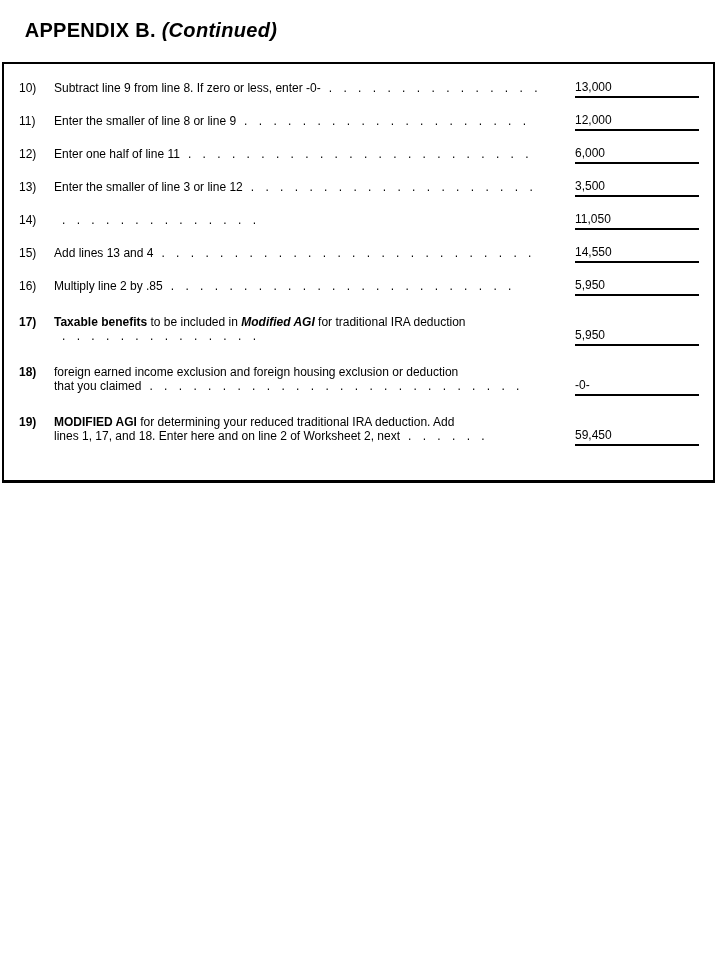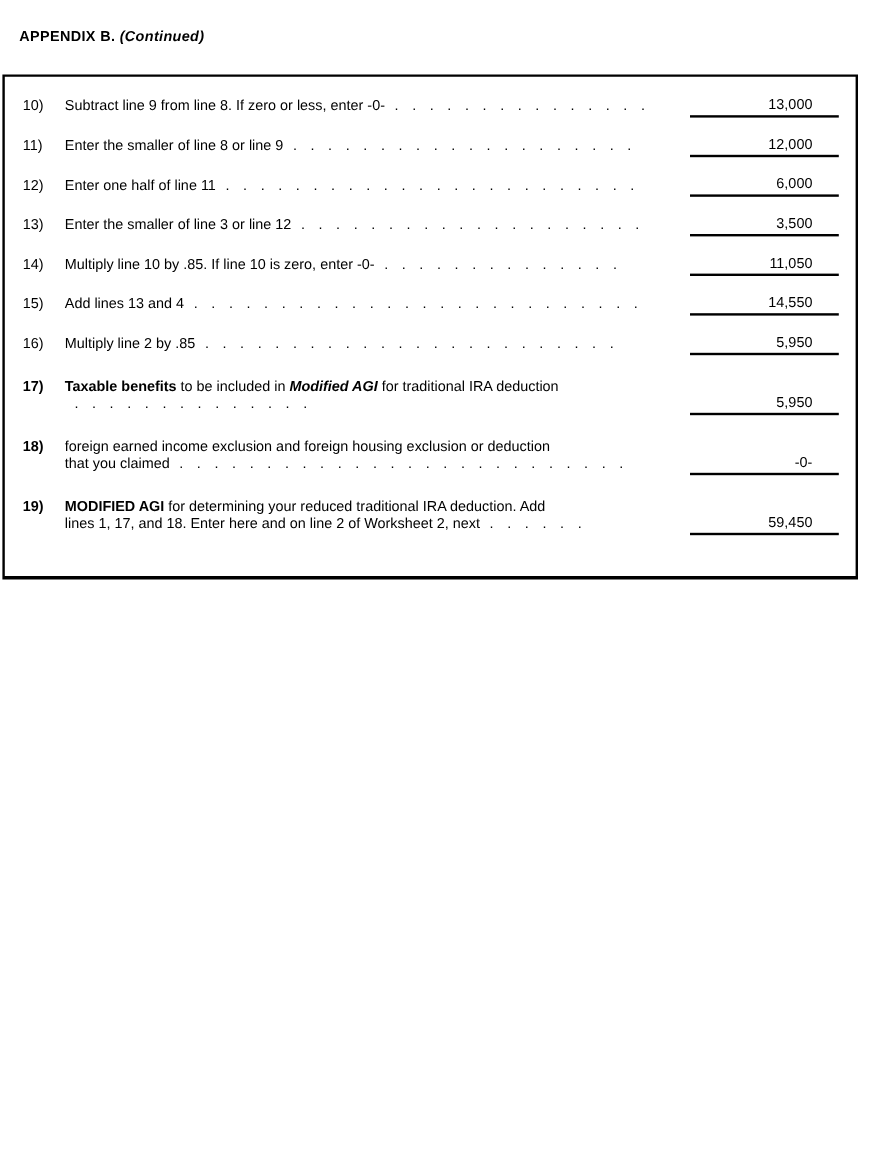--- a/index.html
+++ b/index.html
@@ -6,21 +6,21 @@
   body {
     width: 725px; height: 967px;
     background: #ffffff; color: #000000;
     font-family: "Liberation Sans", sans-serif;
     -webkit-font-smoothing: antialiased;
   }
   .page { position: relative; width: 725px; height: 967px; overflow: hidden; }
 
   .title {
     margin: 2px 0 0 2px;
-    font-size: 12px; line-height: 19px;
+    font-size: 20px; line-height: 19px;
     font-weight: bold; letter-spacing: 0.3px;
     white-space: pre;
   }
   .title .cont { font-style: italic; }
 
   .box {
     box-sizing: border-box;
     margin: 3px 0 0 2px;
     width: 713px; height: 421px;
     border: 2px solid #000;
@@ -51,21 +51,21 @@
     flex: 1 1 auto;
     overflow: hidden;
     white-space: nowrap;
     margin: 0 6px 0 8px;
     word-spacing: 8px;
     font-size: 12px; line-height: 14px;
   }
 
   .val { flex: 0 0 124px; margin-bottom: -3px; }
   .amount {
-    text-align: right;
+    text-align: left;
     padding-right: 22px;
     font-size: 12px; line-height: 13px;
     margin-bottom: 2px;
     white-space: nowrap;
   }
   .rule { border-bottom: 2.5px solid #000; }
 </style>
 </head>
 <body>
 
@@ -126,21 +126,20 @@
           </div>
           <div class="val">
             <div class="amount">3,500</div>
             <div class="rule"></div>
           </div>
         </div>
         <div class="row">
           <span class="num">14)</span>
           <div class="desc">
             <div class="textline">
-              <span class="seg">Multiply line 10 by .85. If line 10 is zero, enter -0-</span>
               <span class="leader">. . . . . . . . . . . . . .</span>
             </div>
           </div>
           <div class="val">
             <div class="amount">11,050</div>
             <div class="rule"></div>
           </div>
         </div>
         <div class="row">
           <span class="num">15)</span>

